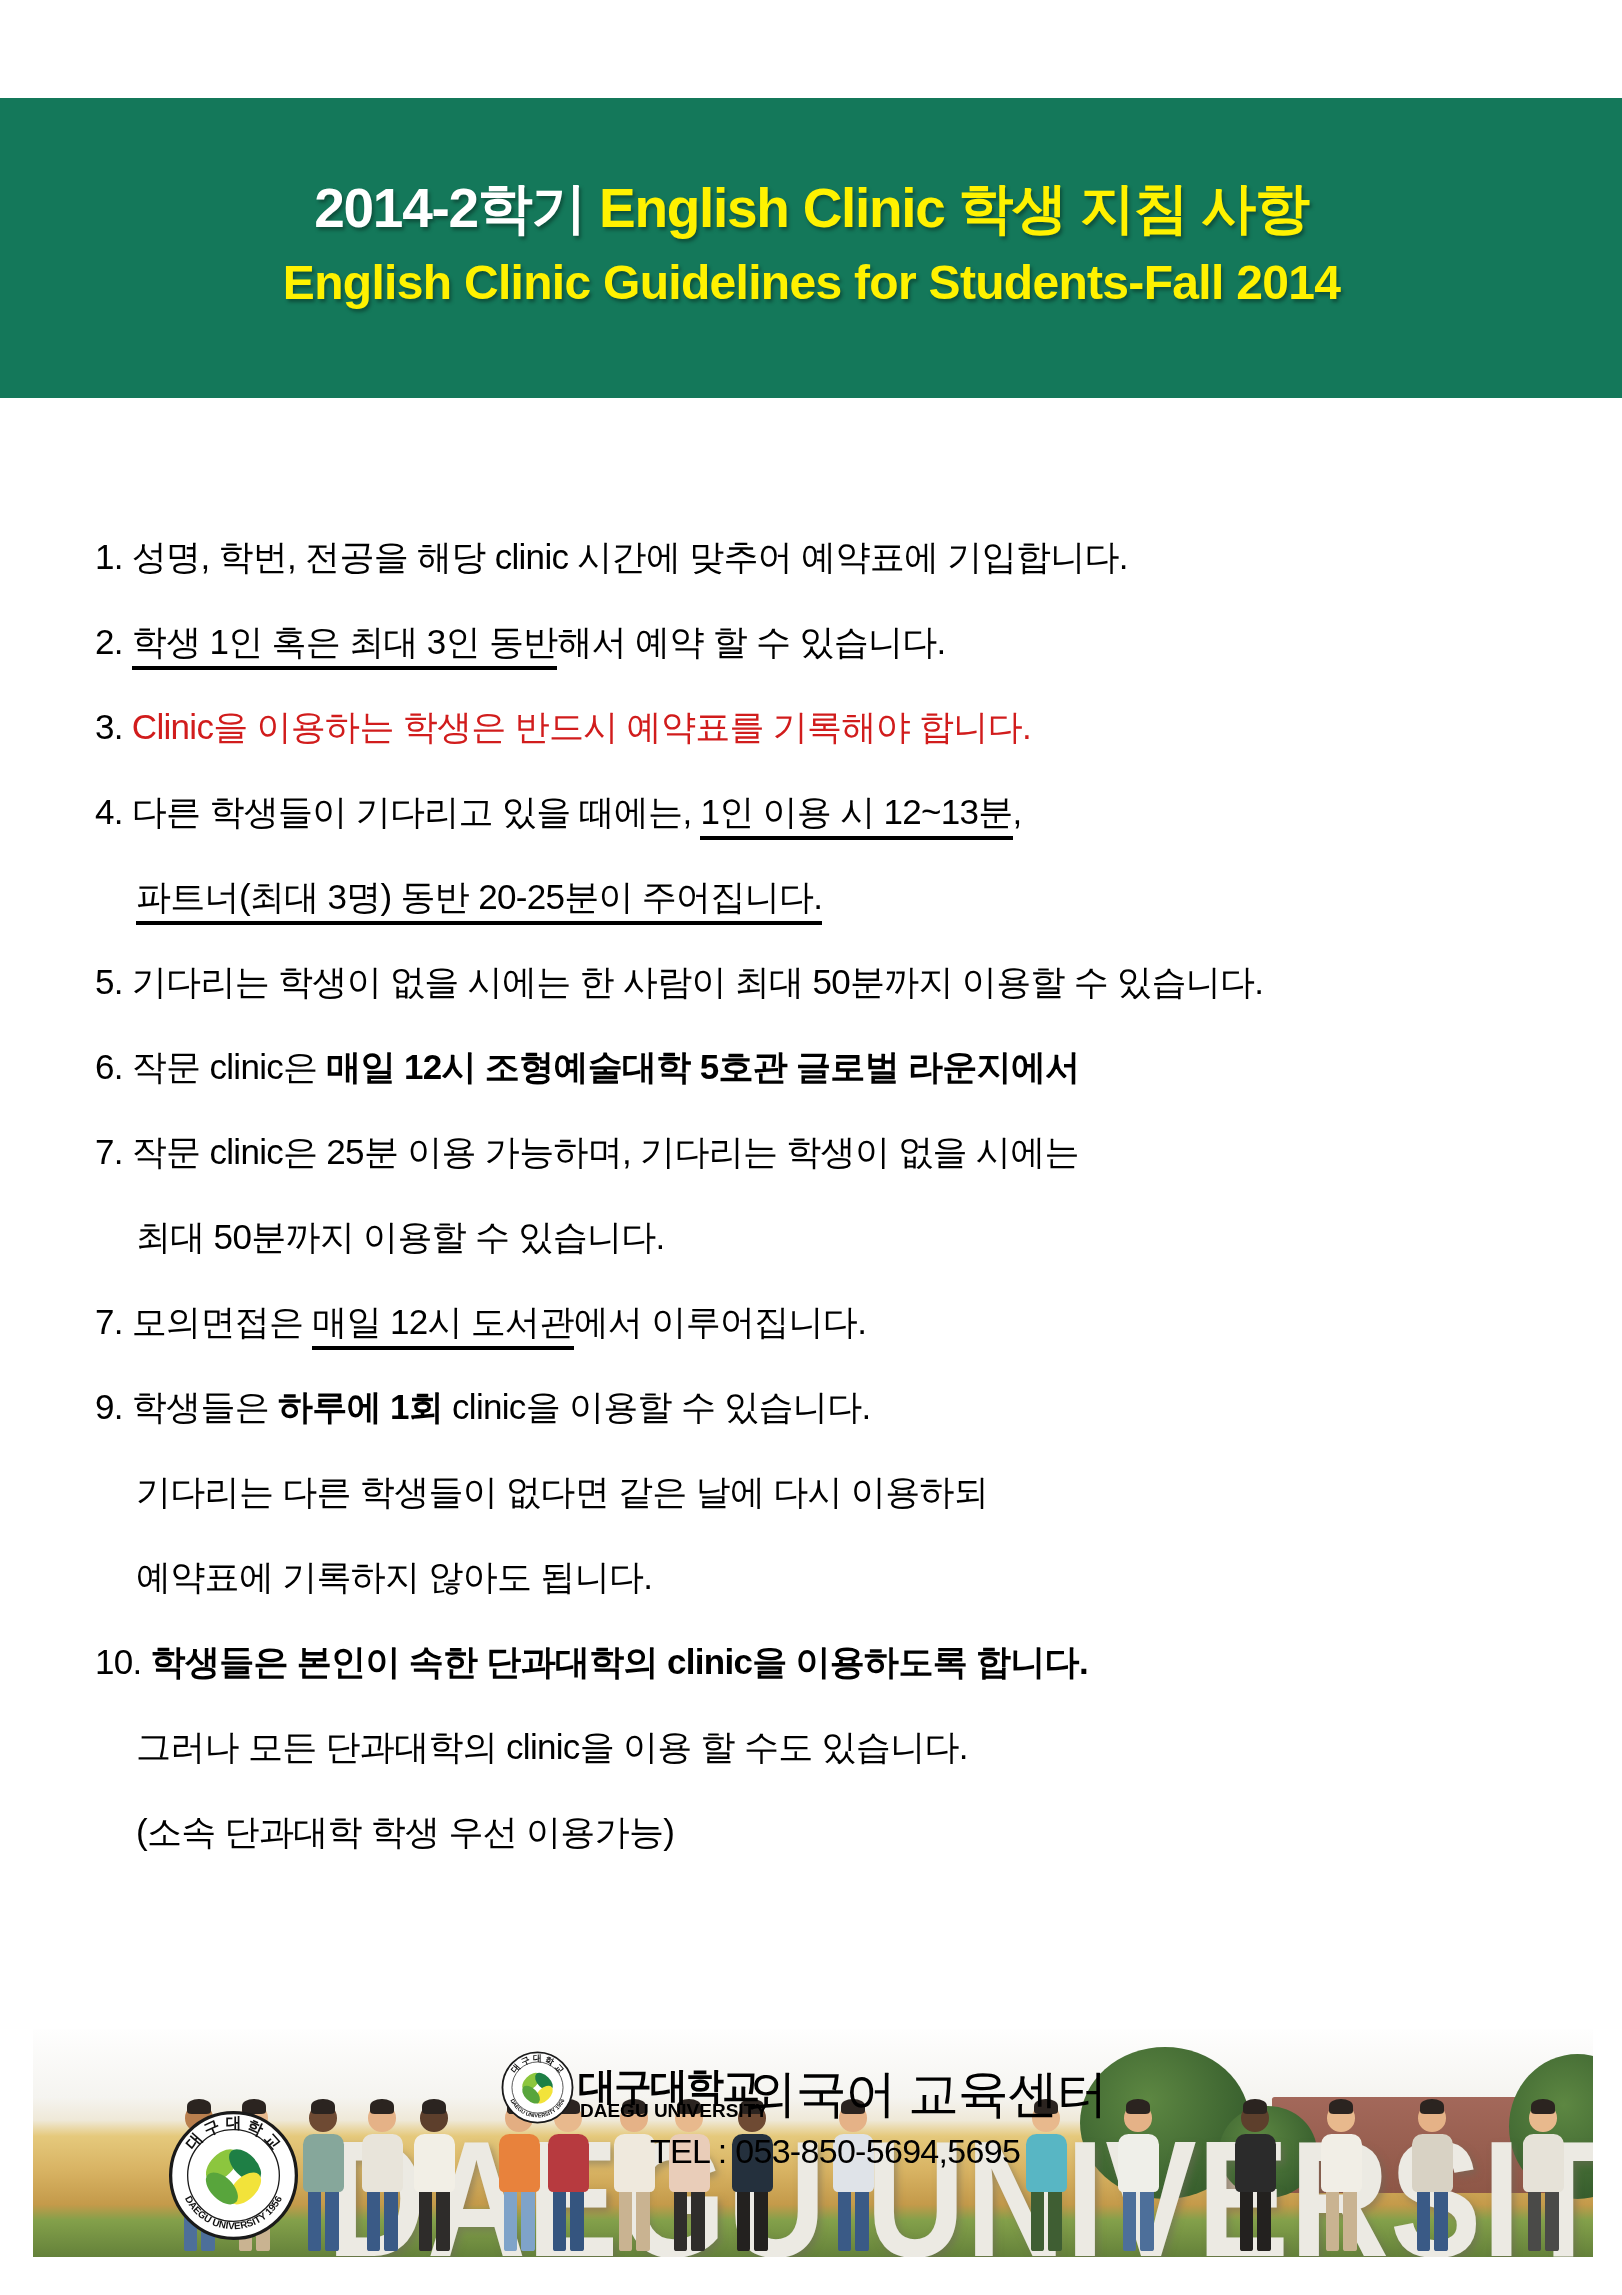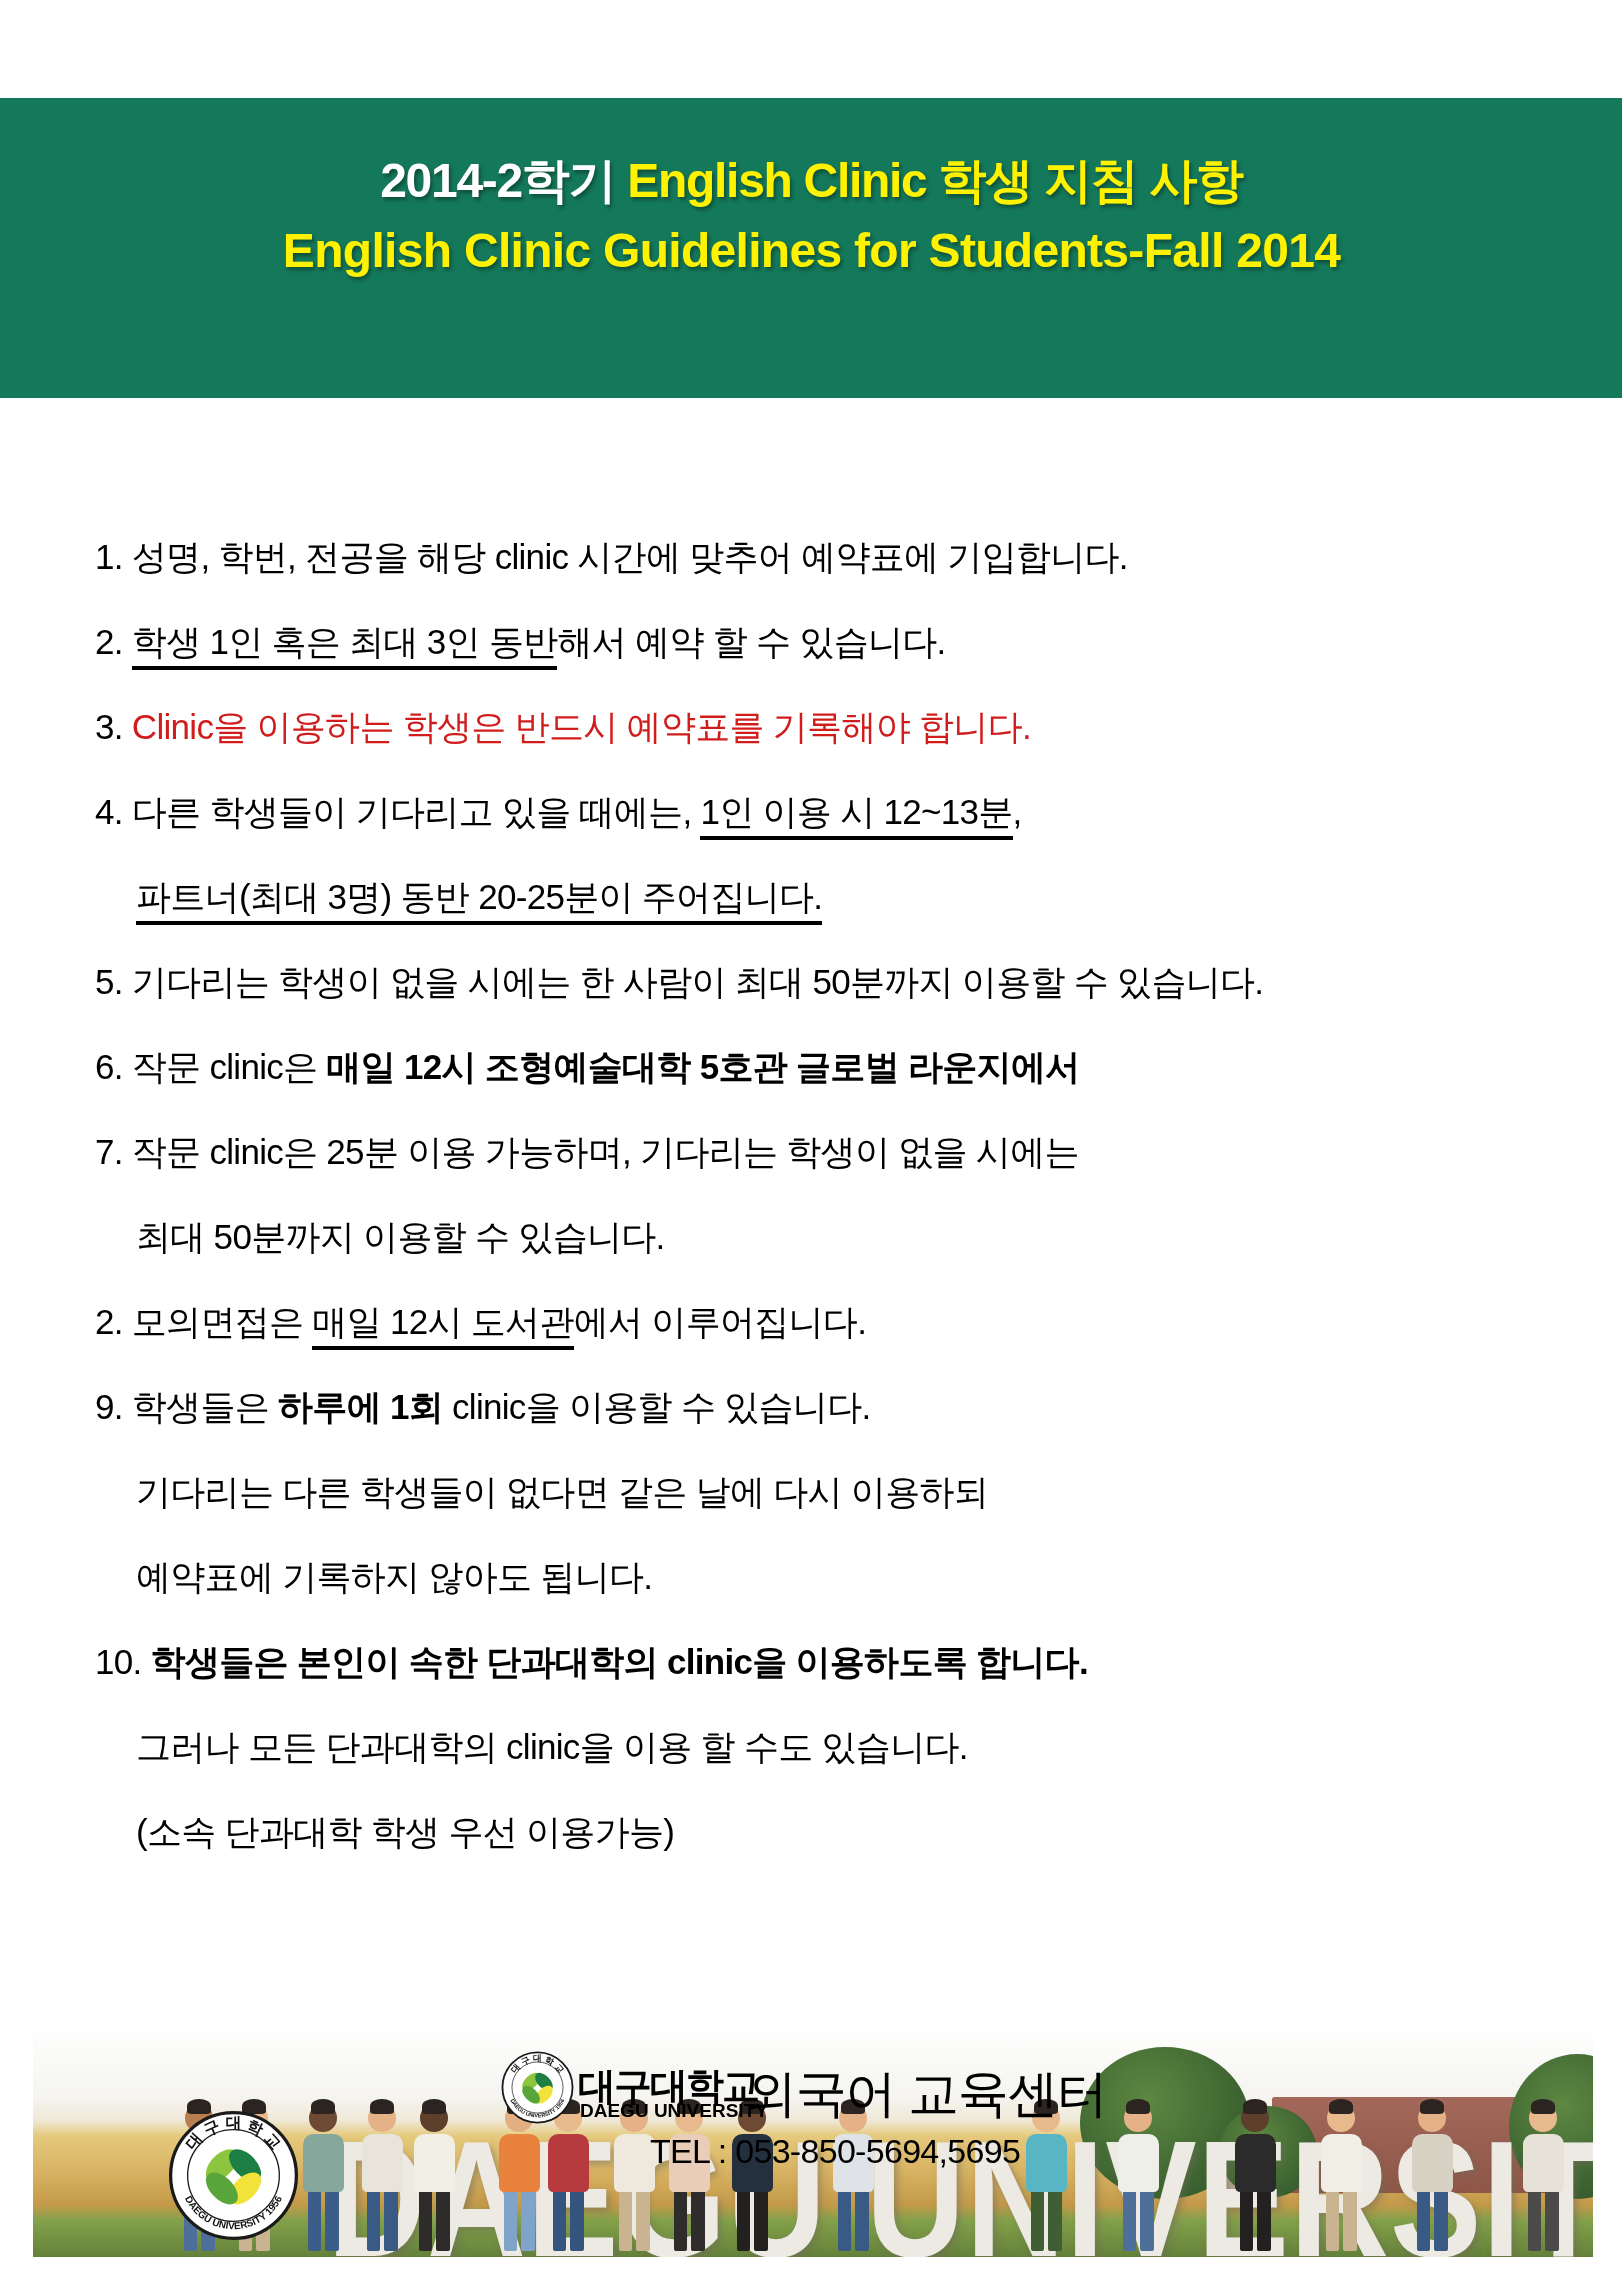--- a/index.html
+++ b/index.html
@@ -2,21 +2,21 @@
 <html style="font-size:10.5px"><head>
 <meta charset="utf-8">
 <style>
   html,body{margin:0;padding:0;background:#ffffff;}
   .page{position:relative;width:1623px;height:2295px;background:#ffffff;overflow:hidden;
         font-family:"Liberation Sans","DejaVu Sans",sans-serif;color:#000;}
 
   
   .banner{position:absolute;left:0;top:98px;width:1623px;height:300px;background:#14785a;
           text-align:center;}
-  .title1{padding-top:58px;font-size:48px;font-weight:bold;letter-spacing:-1.3px;line-height:1.05;
+  .title1{padding-top:82px;font-size:55px;font-weight:bold;letter-spacing:-1.3px;line-height:1.05;
           text-shadow:2px 2.6px 3.9px rgba(0,0,0,0.35);white-space:nowrap;}
   .title1 .white{color:#ffffff;}
   .title1 .yellow{color:#fff200;}
   .title2{margin-top:17px;font-size:48px;font-weight:bold;color:#fff200;letter-spacing:-0.7px;
           text-shadow:2px 2.6px 3.9px rgba(0,0,0,0.35);white-space:nowrap;}
 
   
   .list{position:absolute;left:95px;top:514px;width:1498px;}
   .line{height:85px;line-height:85px;font-size:35px;letter-spacing:-0.7px;white-space:nowrap;}
   .line.indent{padding-left:41px;}
@@ -103,21 +103,21 @@
     <div class="line">
       <span class="seg">6. 작문 clinic은 </span><span class="seg b">매일 12시 조형예술대학 5호관 글로벌 라운지에서</span>
     </div>
     <div class="line">
       <span class="seg">7. 작문 clinic은 25분 이용 가능하며, 기다리는 학생이 없을 시에는</span>
     </div>
     <div class="line indent">
       <span class="seg">최대 50분까지 이용할 수 있습니다.</span>
     </div>
     <div class="line">
-      <span class="seg">2. 모의면접은 </span><span class="seg u">매일 12시 도서관</span><span class="seg">에서 이루어집니다.</span>
+      <span class="seg">7. 모의면접은 </span><span class="seg u">매일 12시 도서관</span><span class="seg">에서 이루어집니다.</span>
     </div>
     <div class="line">
       <span class="seg">9. 학생들은 </span><span class="seg b">하루에 1회</span><span class="seg"> clinic을 이용할 수 있습니다.</span>
     </div>
     <div class="line indent">
       <span class="seg">기다리는 다른 학생들이 없다면 같은 날에 다시 이용하되</span>
     </div>
     <div class="line indent">
       <span class="seg">예약표에 기록하지 않아도 됩니다.</span>
     </div>

